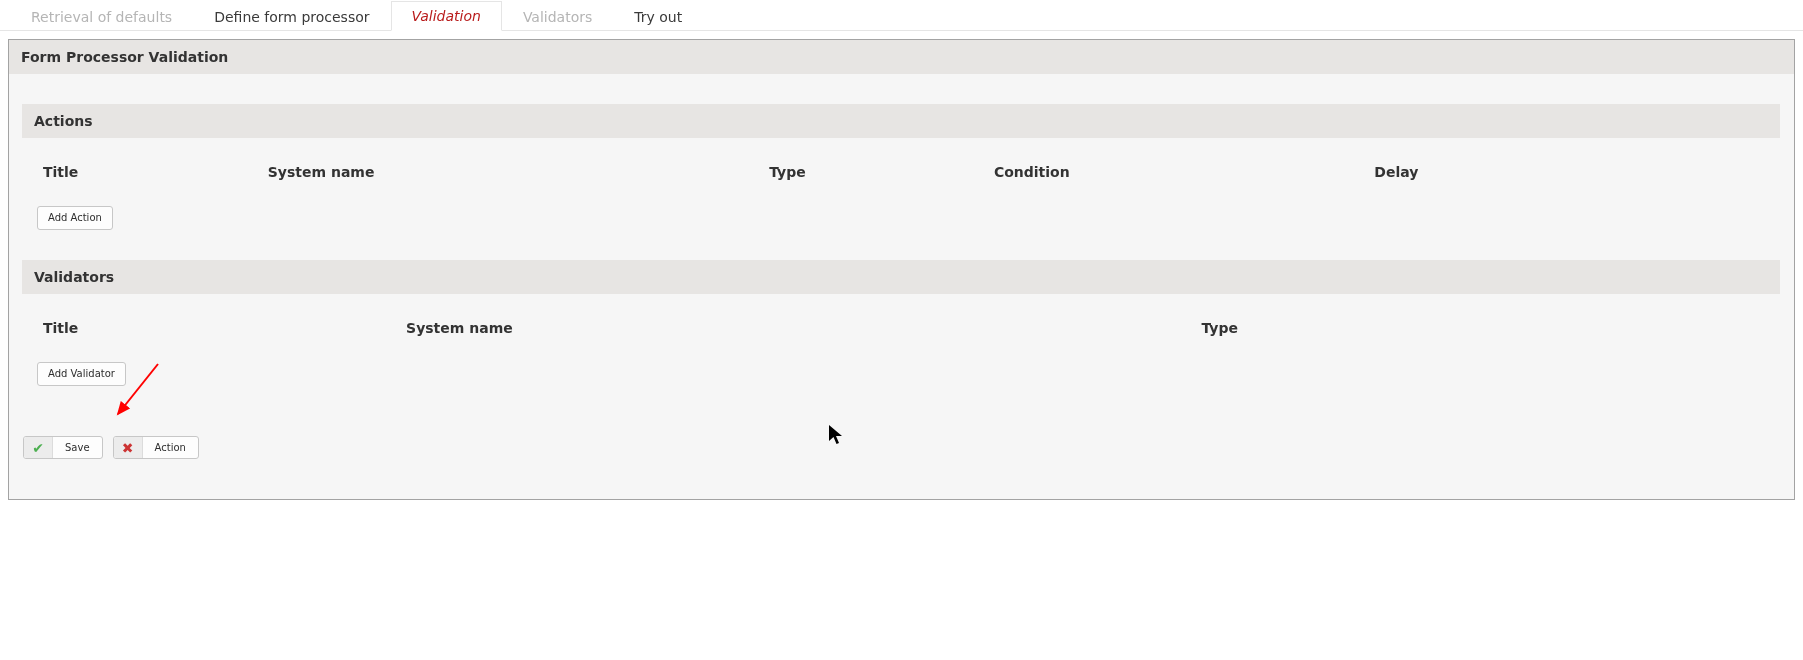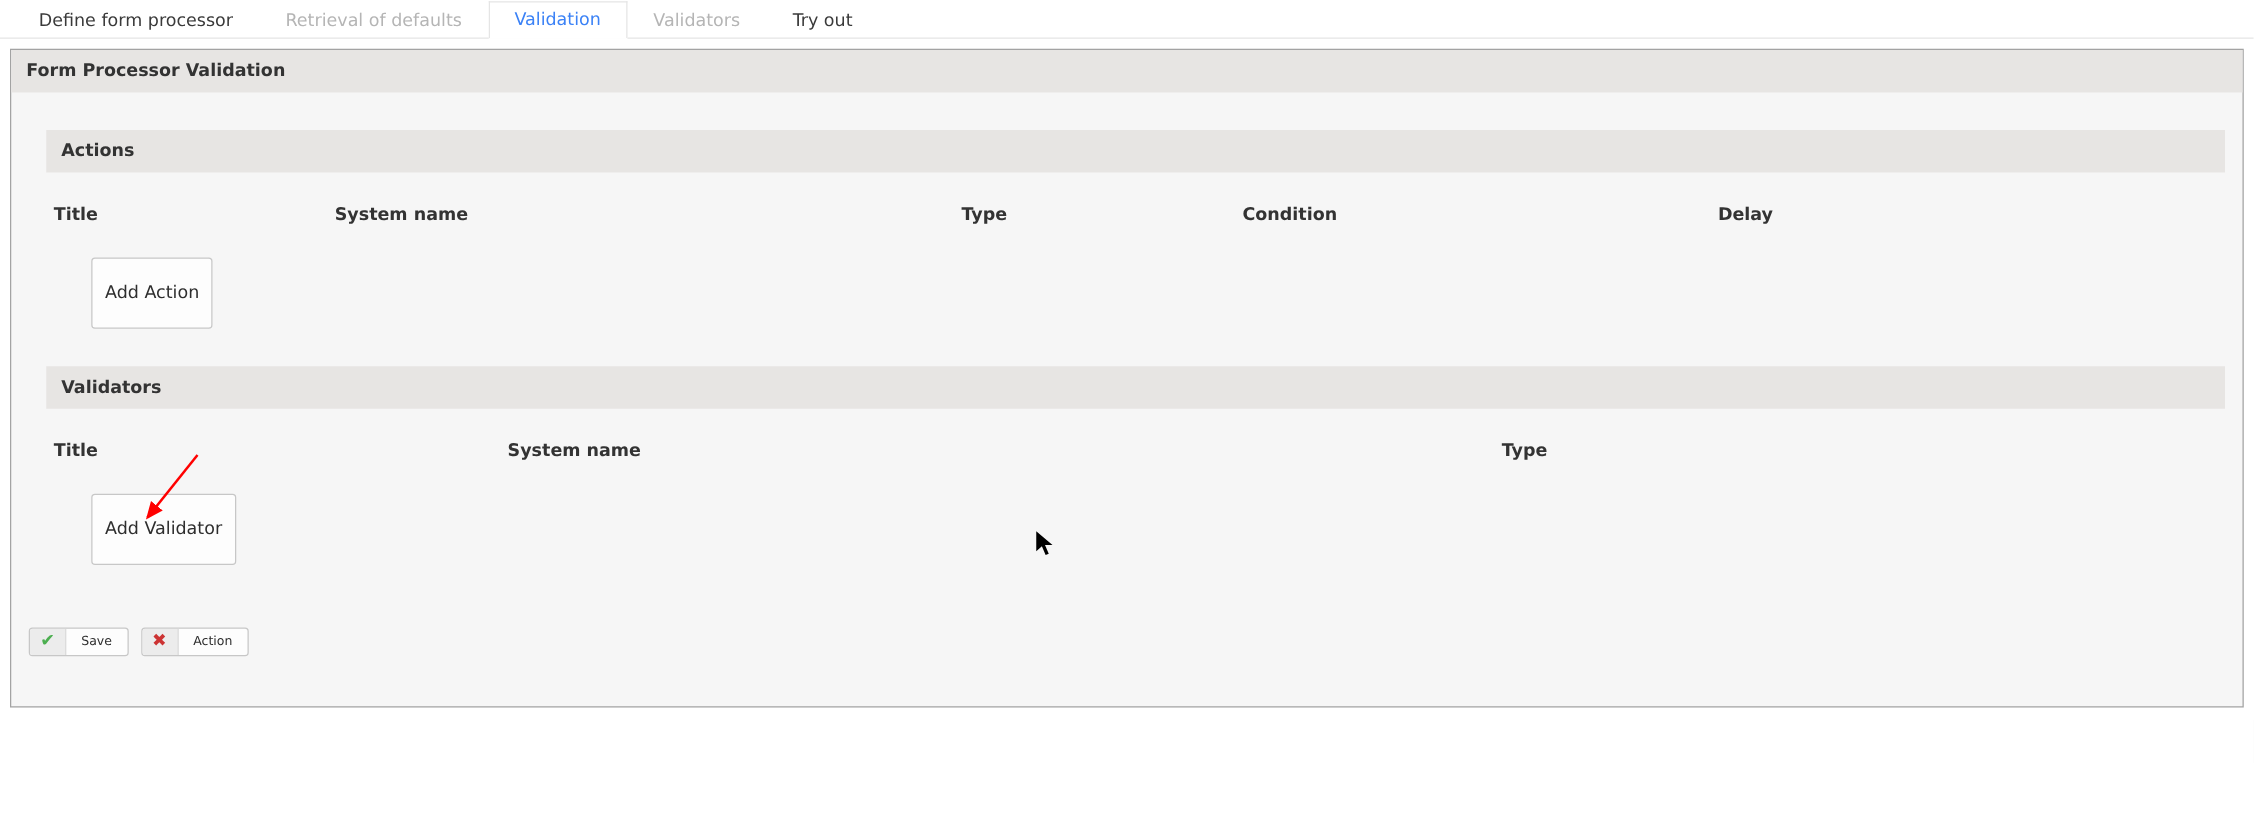--- a/index.html
+++ b/index.html
@@ -32,21 +32,22 @@
     top: 1px;
     white-space: nowrap;
   }
   .tab.muted {
     color: #b5b5b5;
   }
   .tab.active {
     border: 1px solid #e5e5e5;
     border-bottom: 1px solid #ffffff;
     background: #ffffff;
-    color: #3b82f6;
+    color: #b91c1c;
+    font-style: italic;
   }
 
   
   .content {
     margin: 8px 8px 10px 8px;
     border: 1px solid #a3a3a3;
     background: #f6f6f6;
     padding-bottom: 40px;
   }
 
@@ -54,21 +55,21 @@
   .bar-header {
     background: #e7e5e3;
     padding: 9px 12px;
     font-weight: bold;
     color: #333;
   }
   .bar-header.main {
     margin: 0;
   }
   .bar-header.section {
-    margin: 30px 14px 0 28px;
+    margin: 30px 14px 0 13px;
   }
   .first-section {
     margin-top: 30px !important;
   }
 
   
   .table-wrap {
     margin: 18px 28px 0 28px;
   }
   table.list {
@@ -82,26 +83,25 @@
     color: #333;
     margin-top: 44px;
   }
 
   
   .btn {
     display: inline-block;
     background: #fdfdfd;
     border: 1px solid #c7c7c7;
     border-radius: 3px;
-    padding: 19px 10px;
+    padding: 5px 10px;
     cursor: pointer;
-    font-size: 14px;
+    font-size: 10px;
     color: #2e2e2e;
     line-height: 1.2;
-    margin-left: 36px;
   }
   .btn-row {
     margin: 6px 28px 0 28px;
   }
 
   
   .footer-buttons {
     margin: 50px 14px 0 14px;
     display: flex;
     gap: 10px;
@@ -148,25 +148,25 @@
   }
 
   .relwrap { position: relative; }
 </style>
 </head>
 <body>
 
 <div class="relwrap">
 
   <div class="tabs">
+    <div class="tab muted">
+      <span>Retrieval of defaults</span>
+    </div>
     <div class="tab">
       <span>Define form processor</span>
-    </div>
-    <div class="tab muted">
-      <span>Retrieval of defaults</span>
     </div>
     <div class="tab active">
       <span>Validation</span>
     </div>
     <div class="tab muted">
       <span>Validators</span>
     </div>
     <div class="tab">
       <span>Try out</span>
     </div>

